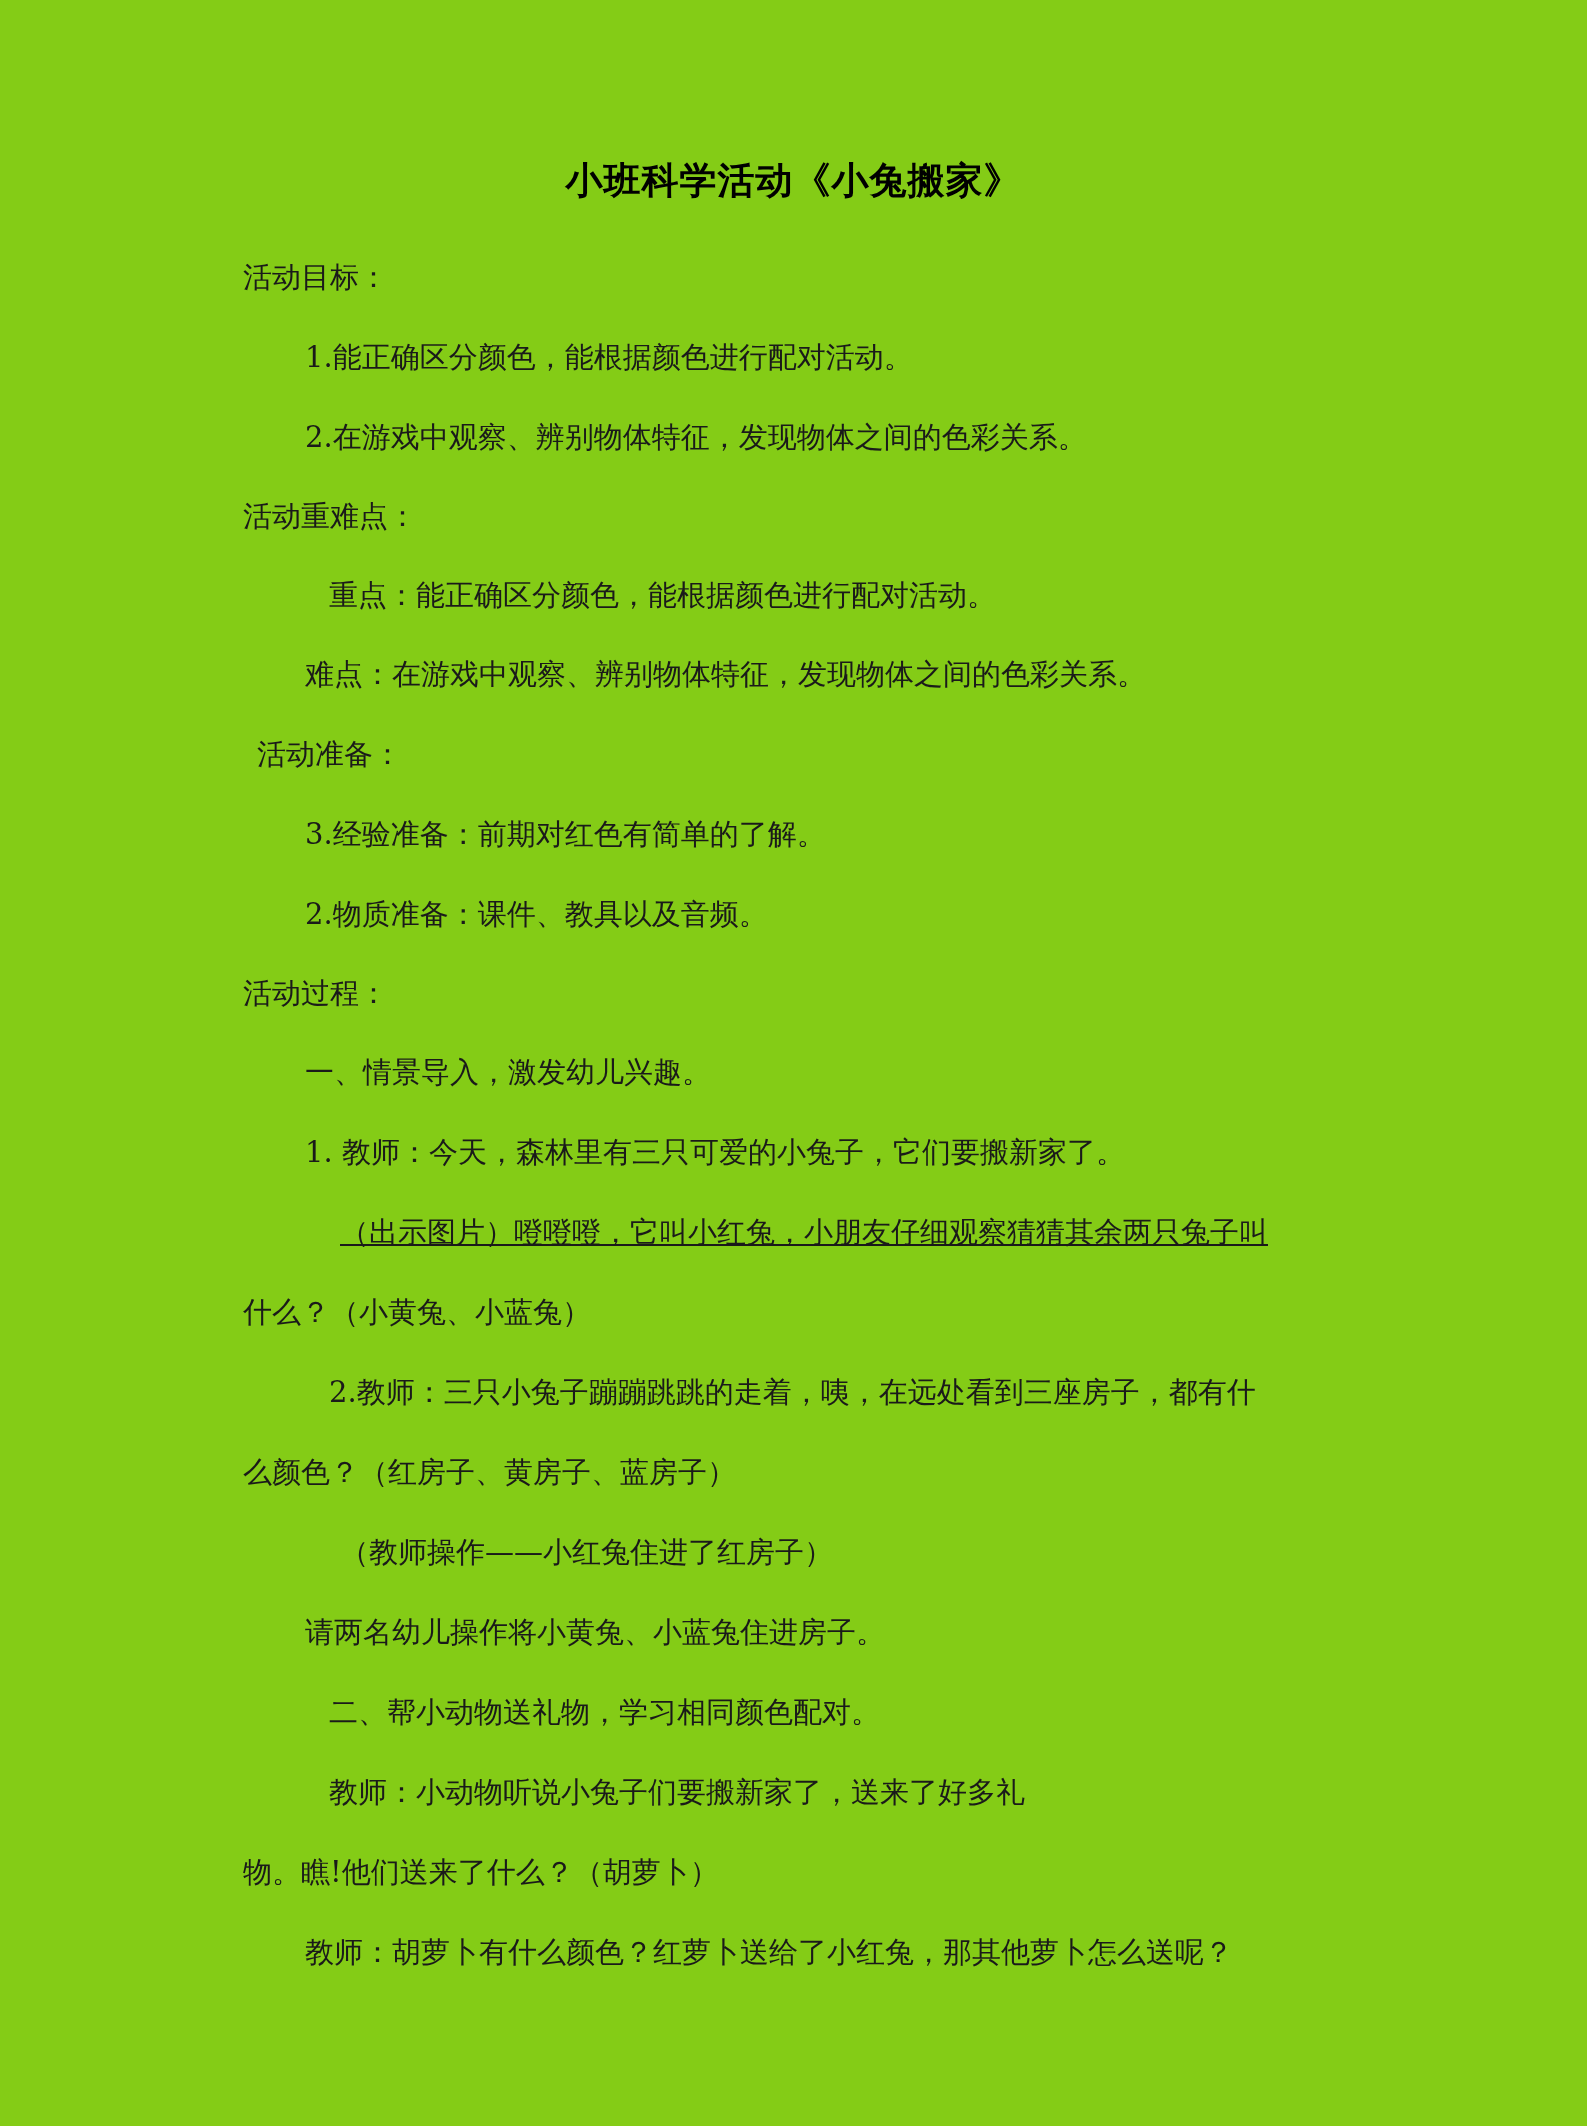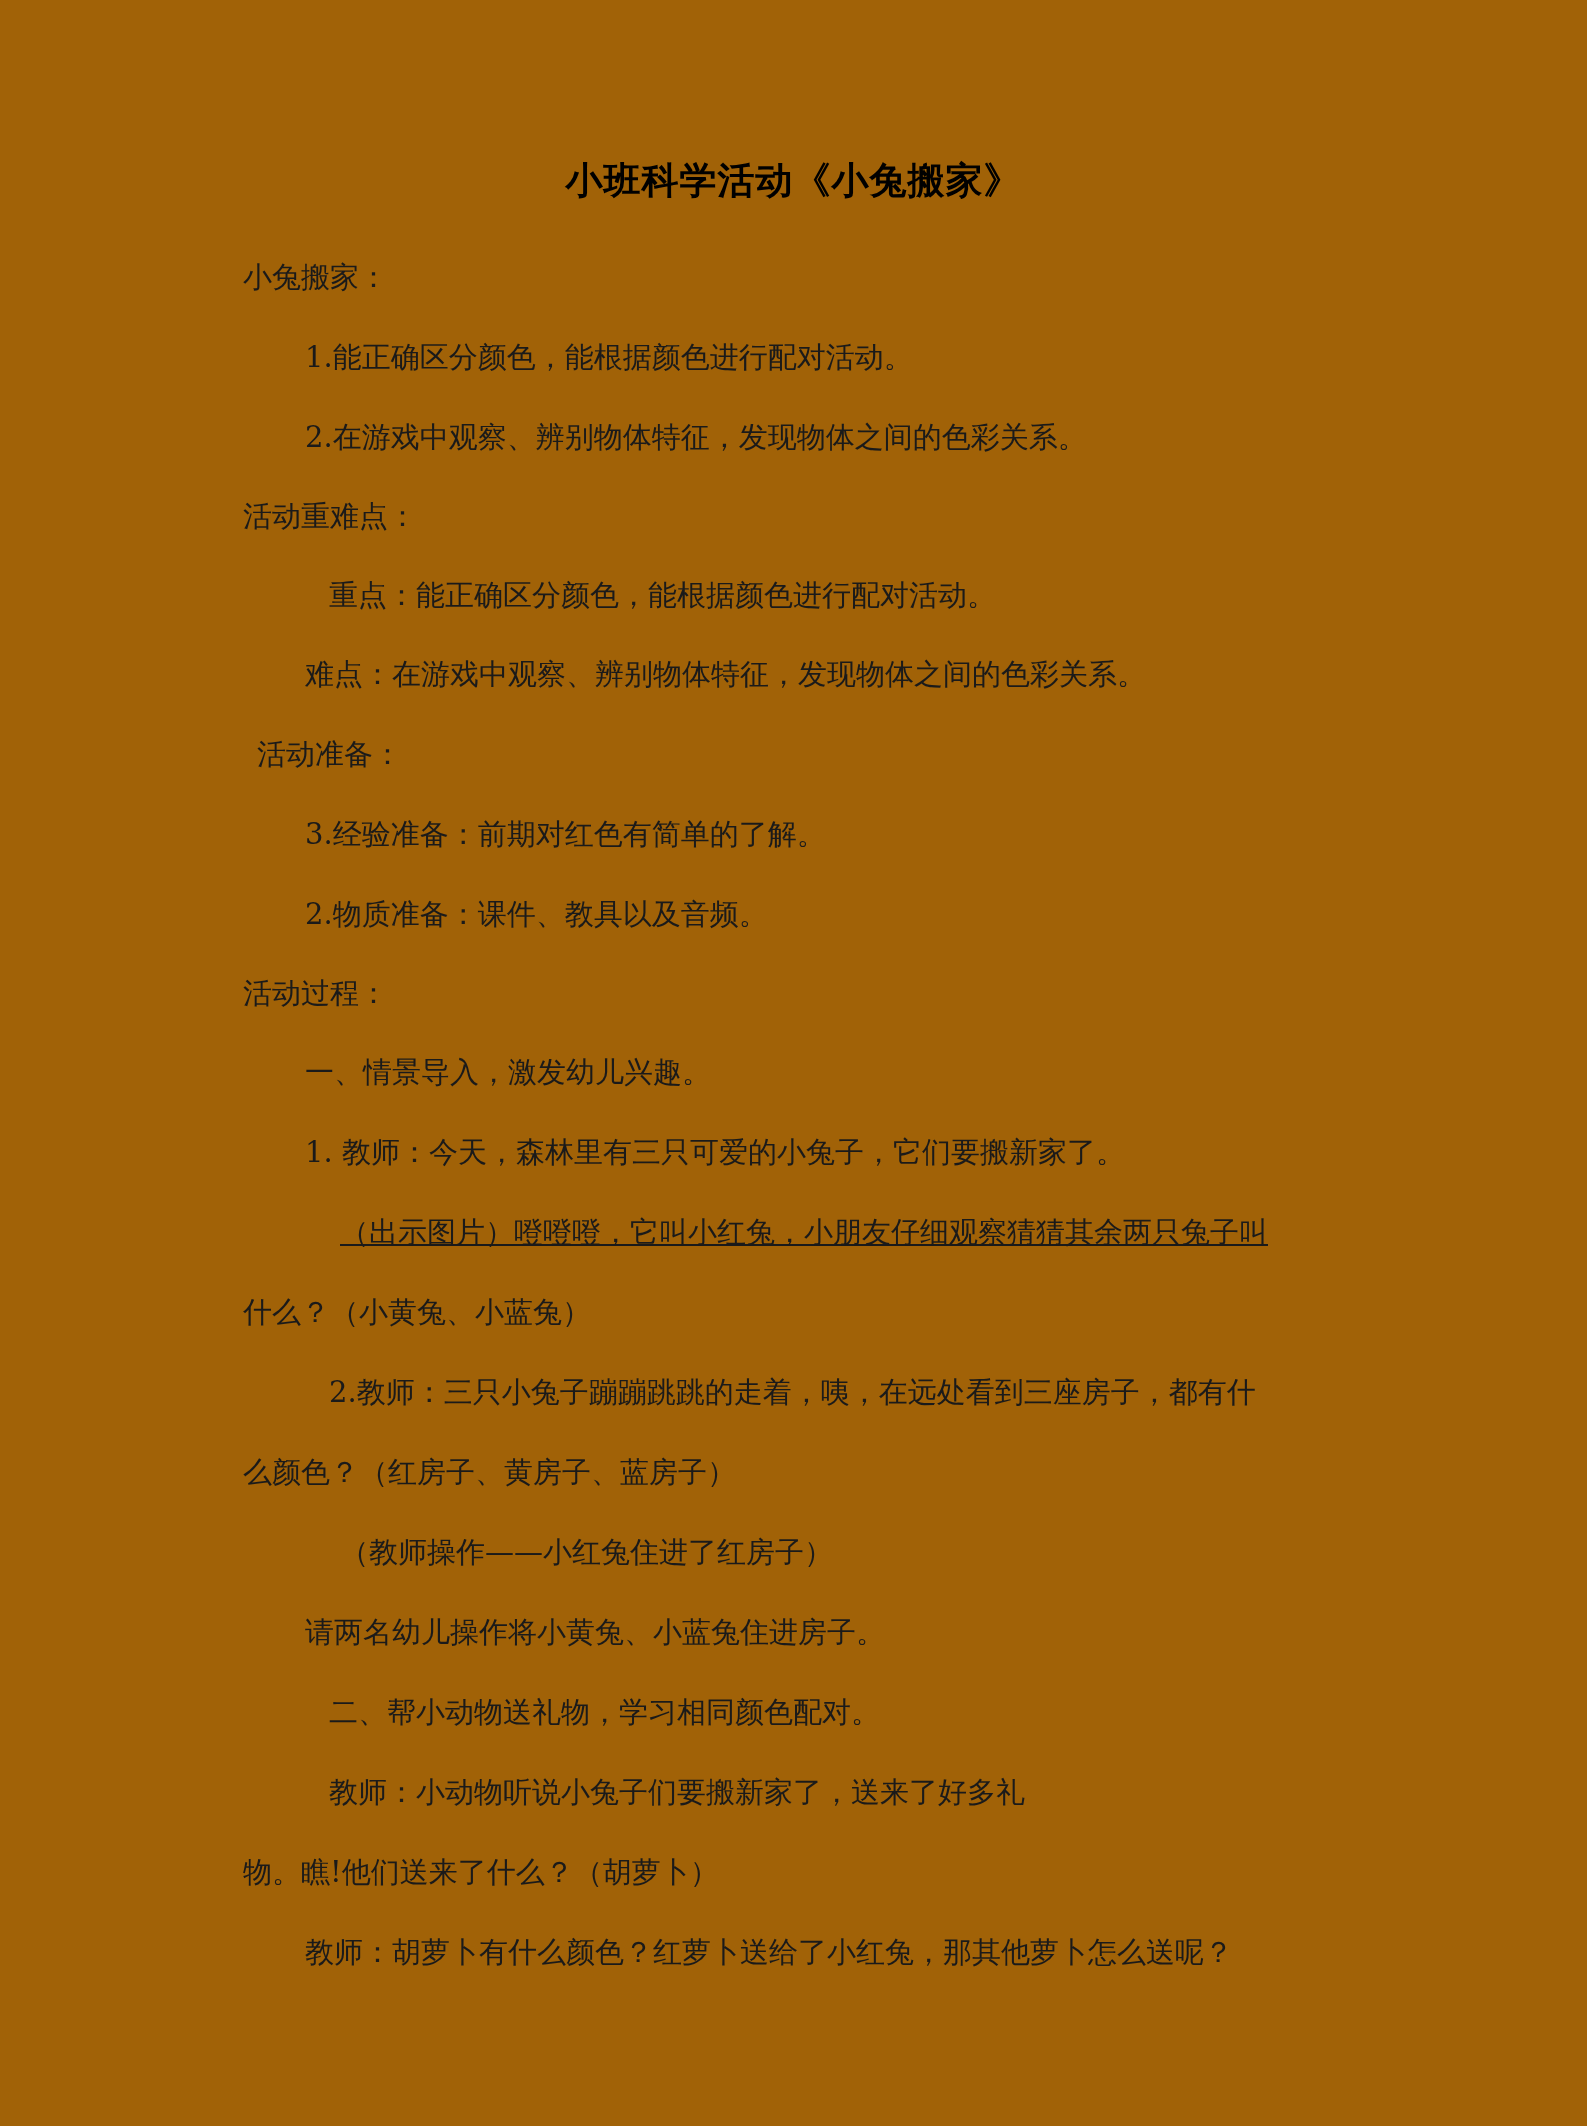--- a/index.html
+++ b/index.html
@@ -14,21 +14,21 @@
       overflow: hidden;
       font-family: "DejaVu Serif", "Liberation Serif", serif;
       color: #111111;
     }
     .page {
       position: absolute;
       left: 0;
       top: 0;
       width: 1587px;
       height: 2126px;
-      background: #a16207;
+      background: #84cc16;
     }
     .title {
       position: absolute;
       left: 0;
       width: 1587px;
       top: 152px;
       text-align: center;
       font-size: 37px;
       font-weight: bold;
       letter-spacing: 1px;
@@ -48,21 +48,21 @@
     .ind3 { left: 340px; }
     .flush { left: 243px; }
   </style>
 </head>
 <body>
 
 <div class="page">
 
   <div class="title">小班科学活动《小兔搬家》</div>
 
-  <div class="line heading" style="top:255px;">小兔搬家：</div>
+  <div class="line heading" style="top:255px;">活动目标：</div>
   <div class="line ind1" style="top:335px;">1.能正确区分颜色，能根据颜色进行配对活动。</div>
   <div class="line ind1" style="top:415px;">2.在游戏中观察、辨别物体特征，发现物体之间的色彩关系。</div>
 
   <div class="line heading" style="top:494px;">活动重难点：</div>
   <div class="line ind2" style="top:573px;">重点：能正确区分颜色，能根据颜色进行配对活动。</div>
   <div class="line ind1" style="top:652px;">难点：在游戏中观察、辨别物体特征，发现物体之间的色彩关系。</div>
 
   <div class="line heading" style="top:732px;margin-left:14px;">活动准备：</div>
   <div class="line ind1" style="top:812px;">3.经验准备：前期对红色有简单的了解。</div>
   <div class="line ind1" style="top:892px;">2.物质准备：课件、教具以及音频。</div>

